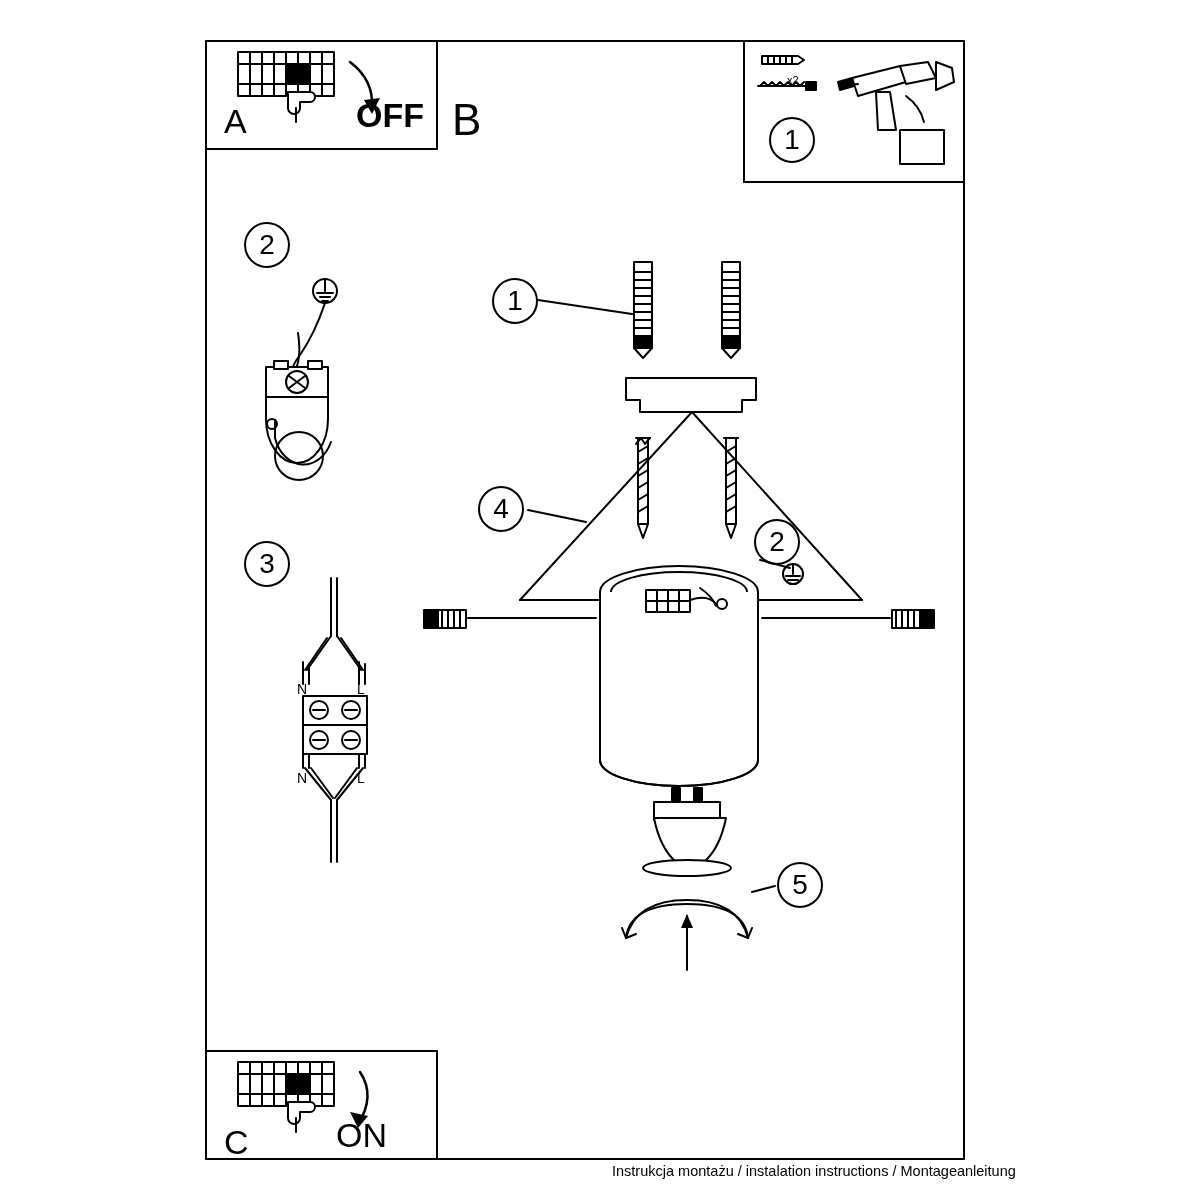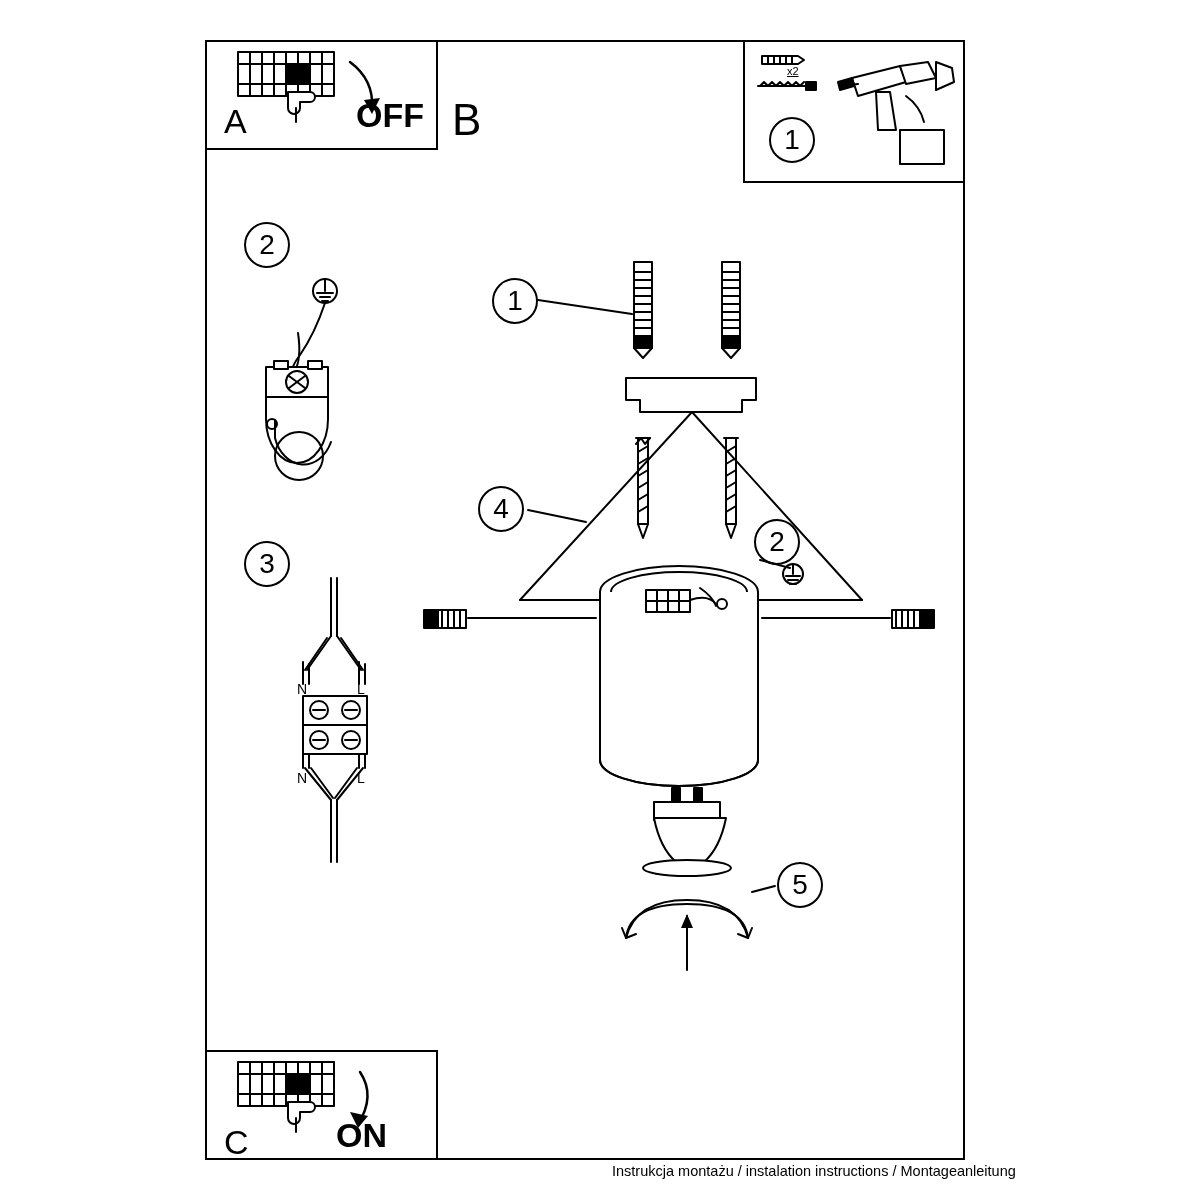--- a/index.html
+++ b/index.html
@@ -25,31 +25,31 @@
   <div class="box" style="left:205px;top:40px;width:233px;height:110px;"></div>
 
   <div class="box" style="left:743px;top:40px;width:222px;height:143px;"></div>
 
   <div class="box" style="left:205px;top:1050px;width:233px;height:110px;"></div>
 
   <div class="lbl" style="left:224px;top:104px;">A</div>
   <div class="lbl" style="left:356px;top:98px;font-weight:bold;">OFF</div>
   <div class="lbl big" style="left:452px;top:98px;">B</div>
   <div class="lbl" style="left:224px;top:1125px;">C</div>
-  <div class="lbl" style="left:336px;top:1118px;font-weight:bold;">ON</div>
+  <div class="lbl" style="left:336px;top:1118px;font-weight:normal;">ON</div>
 
   <div class="circ" style="left:769px;top:117px;">1</div>
   <div class="circ" style="left:244px;top:222px;">2</div>
   <div class="circ" style="left:244px;top:541px;">3</div>
   <div class="circ" style="left:492px;top:278px;">1</div>
   <div class="circ" style="left:478px;top:486px;">4</div>
   <div class="circ" style="left:754px;top:519px;">2</div>
   <div class="circ" style="left:777px;top:862px;">5</div>
 
-  <div class="tinytxt" style="left:787px;top:65px;text-decoration:underline;">x2</div>
+  <div class="tinytxt" style="left:787px;top:74px;text-decoration:underline;">x2</div>
 
   <div class="tinytxt" style="left:297px;top:681px;font-size:14px;">N</div>
   <div class="tinytxt" style="left:357px;top:681px;font-size:14px;">L</div>
   <div class="tinytxt" style="left:297px;top:770px;font-size:14px;">N</div>
   <div class="tinytxt" style="left:357px;top:770px;font-size:14px;">L</div>
 
   <div class="footer">
     <div>Instrukcja montażu / instalation instructions / Montageanleitung</div>
     
   </div>

